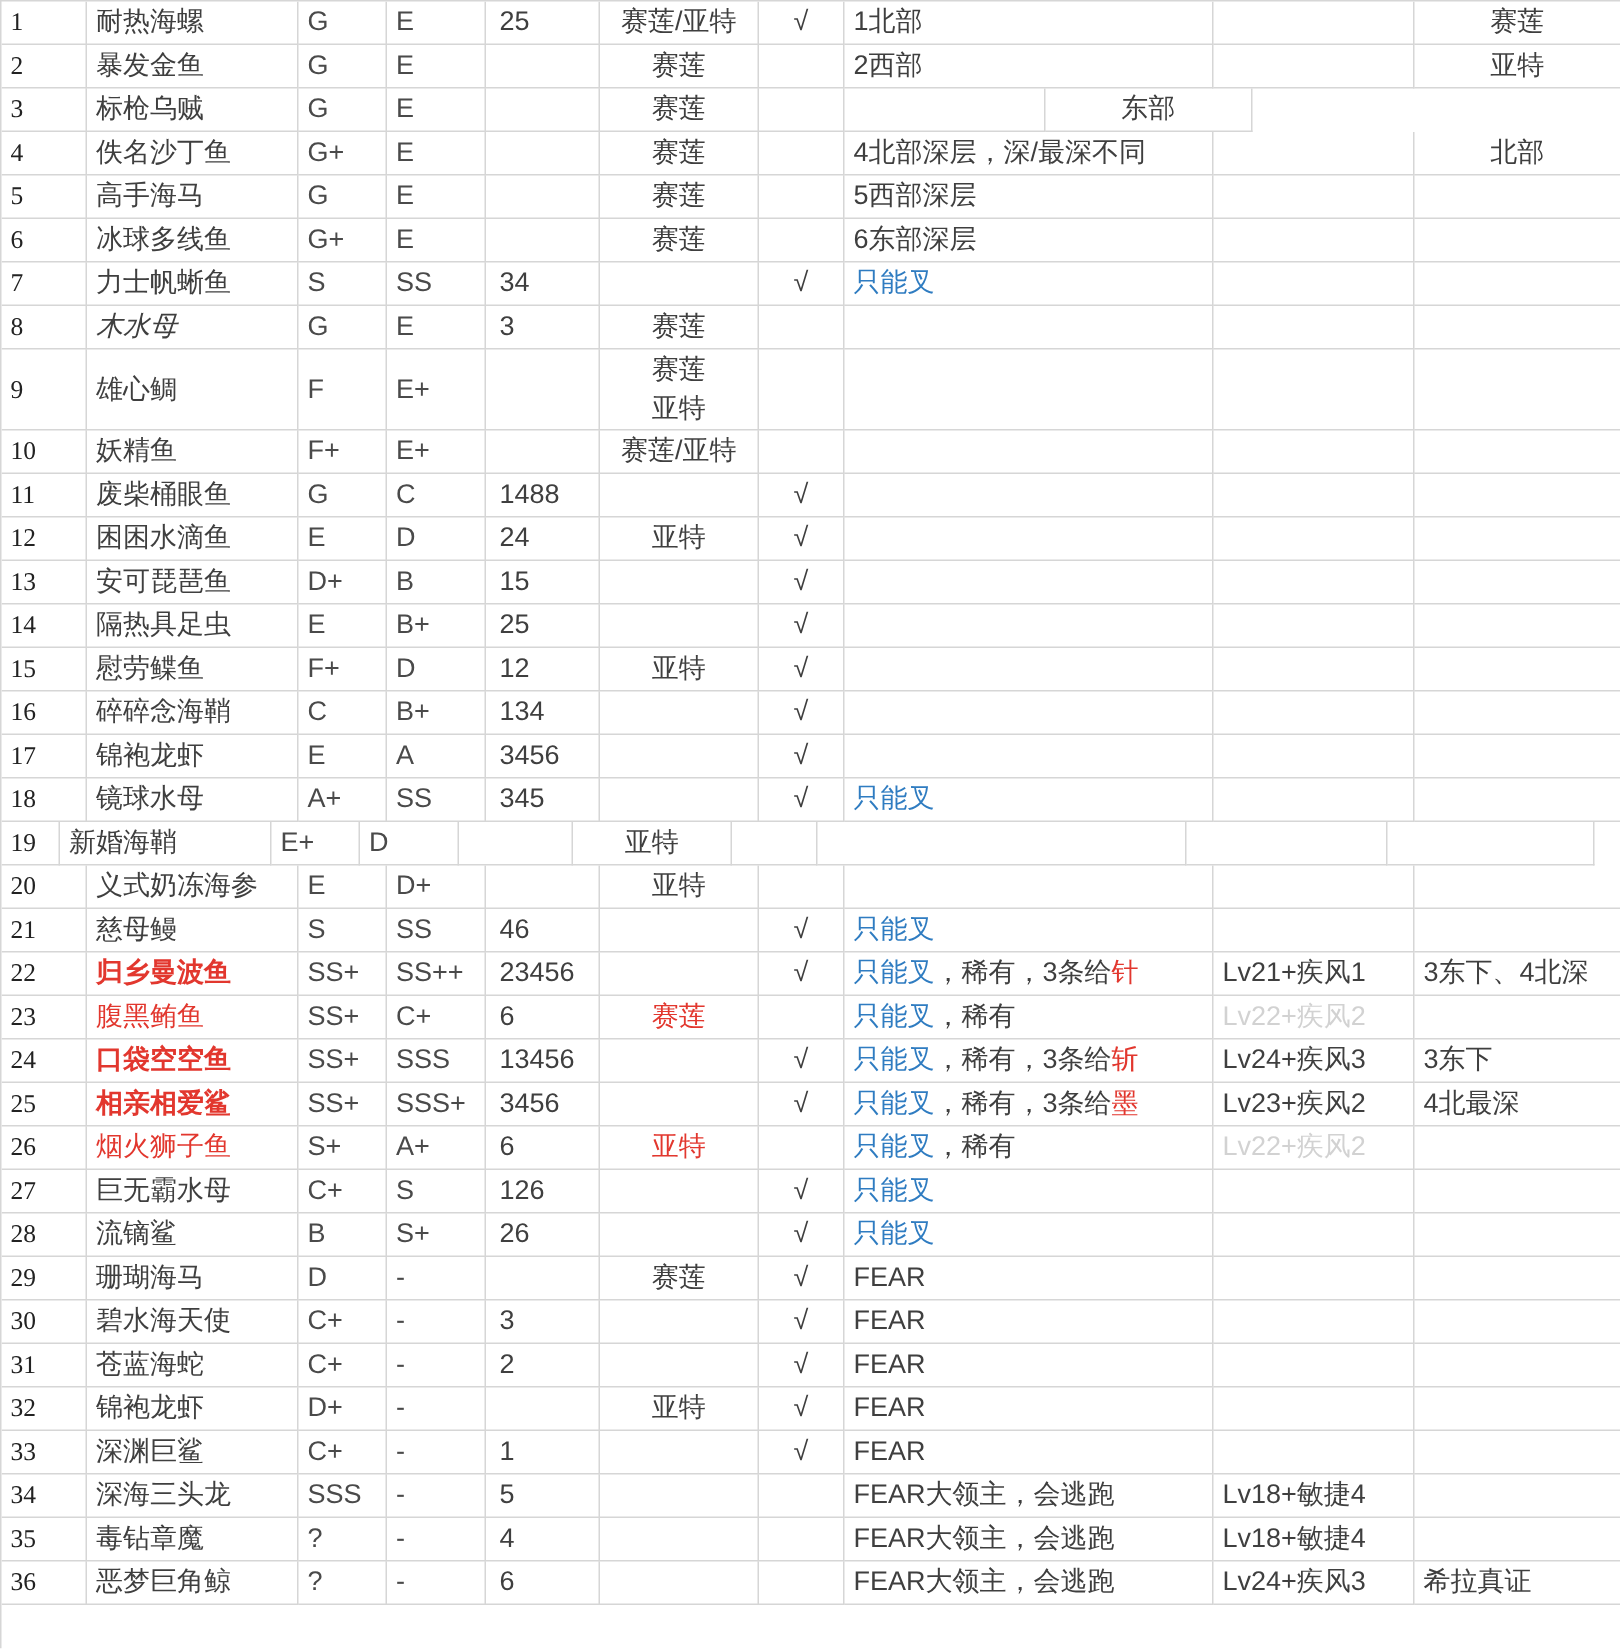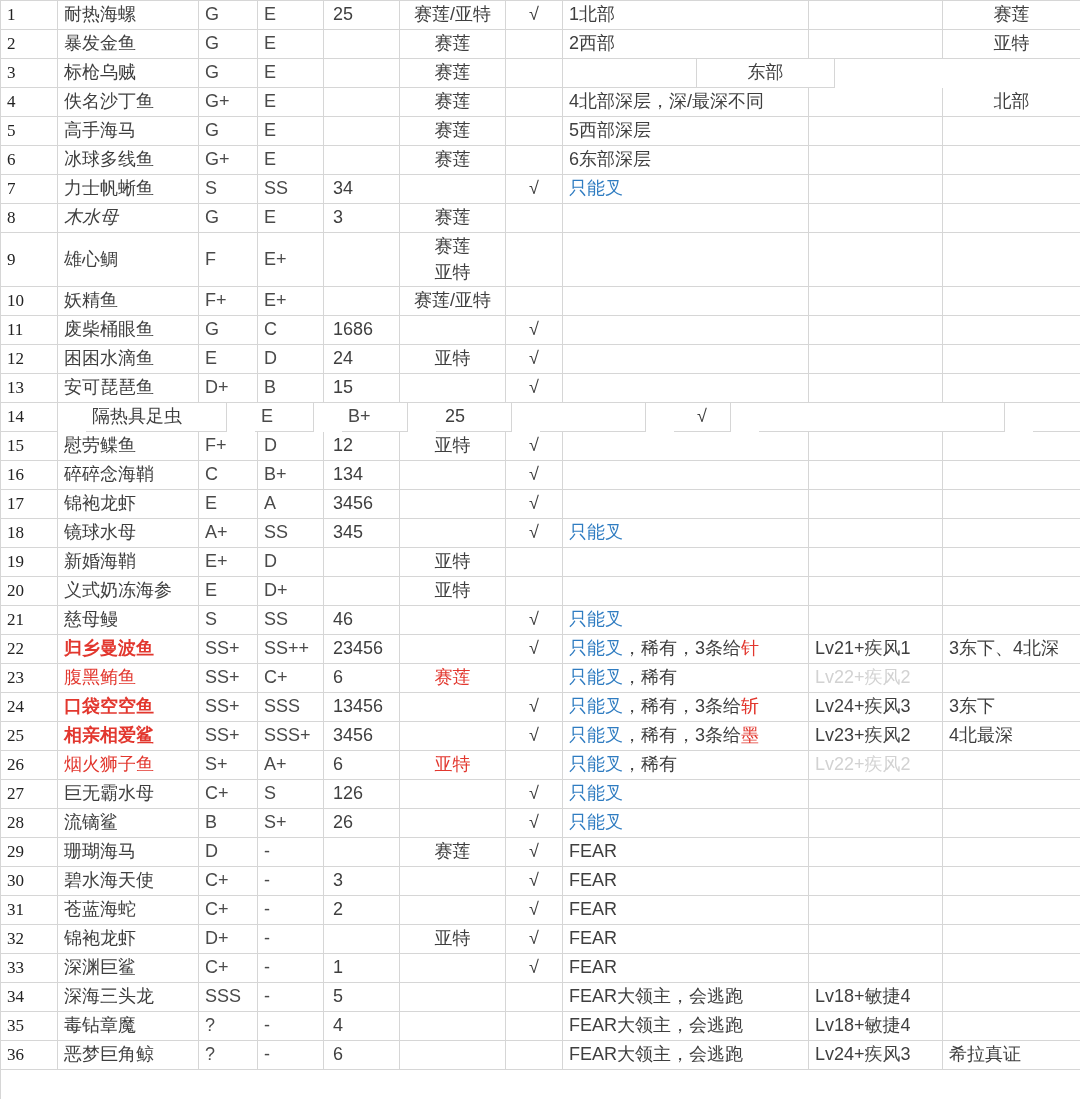--- a/index.html
+++ b/index.html
@@ -147,21 +147,21 @@
       <div class="cell col-dungeon ac" style="width: 57px;"></div>
       <div class="cell col-meaning al" style="width: 246px;"></div>
       <div class="cell col-gear al" style="width: 134px;"></div>
       <div class="cell col-conq ac" style="width: 138px;"></div>
     </div>
     <div class="row" style="height: 29px;">
       <div class="cell col-num al" style="width: 57px;">11</div>
       <div class="cell col-name al" style="width: 141px;">废柴桶眼鱼</div>
       <div class="cell col-diff al" style="width: 59px;">G</div>
       <div class="cell col-exp al" style="width: 66px;">C</div>
-      <div class="cell col-deep al" style="width: 76px;">1686</div>
+      <div class="cell col-deep al" style="width: 76px;">1488</div>
       <div class="cell col-near ac" style="width: 106px;"></div>
       <div class="cell col-dungeon ac" style="width: 57px;">√</div>
       <div class="cell col-meaning al" style="width: 246px;"></div>
       <div class="cell col-gear al" style="width: 134px;"></div>
       <div class="cell col-conq ac" style="width: 138px;"></div>
     </div>
     <div class="row" style="height: 29px;">
       <div class="cell col-num al" style="width: 57px;">12</div>
       <div class="cell col-name al" style="width: 141px;">困困水滴鱼</div>
       <div class="cell col-diff al" style="width: 59px;">E</div>
@@ -178,21 +178,21 @@
       <div class="cell col-name al" style="width: 141px;">安可琵琶鱼</div>
       <div class="cell col-diff al" style="width: 59px;">D+</div>
       <div class="cell col-exp al" style="width: 66px;">B</div>
       <div class="cell col-deep al" style="width: 76px;">15</div>
       <div class="cell col-near ac" style="width: 106px;"></div>
       <div class="cell col-dungeon ac" style="width: 57px;">√</div>
       <div class="cell col-meaning al" style="width: 246px;"></div>
       <div class="cell col-gear al" style="width: 134px;"></div>
       <div class="cell col-conq ac" style="width: 138px;"></div>
     </div>
-    <div class="row" style="height: 29px; gap: 28px;">
+    <div class="row" style="height: 29px;">
       <div class="cell col-num al" style="width: 57px;">14</div>
       <div class="cell col-name al" style="width: 141px;">隔热具足虫</div>
       <div class="cell col-diff al" style="width: 59px;">E</div>
       <div class="cell col-exp al" style="width: 66px;">B+</div>
       <div class="cell col-deep al" style="width: 76px;">25</div>
       <div class="cell col-near ac" style="width: 106px;"></div>
       <div class="cell col-dungeon ac" style="width: 57px;">√</div>
       <div class="cell col-meaning al" style="width: 246px;"></div>
       <div class="cell col-gear al" style="width: 134px;"></div>
       <div class="cell col-conq ac" style="width: 138px;"></div>
@@ -239,21 +239,21 @@
       <div class="cell col-diff al" style="width: 59px;">A+</div>
       <div class="cell col-exp al" style="width: 66px;">SS</div>
       <div class="cell col-deep al" style="width: 76px;">345</div>
       <div class="cell col-near ac" style="width: 106px;"></div>
       <div class="cell col-dungeon ac" style="width: 57px;">√</div>
       <div class="cell col-meaning al" style="width: 246px; color: rgb(47, 124, 193);">只能叉</div>
       <div class="cell col-gear al" style="width: 134px;"></div>
       <div class="cell col-conq ac" style="width: 138px;"></div>
     </div>
     <div class="row" style="height: 29px;">
-      <div class="cell col-num al" style="width: 57px;">19</div>
+      <div class="cell col-num al" style="width: 39px;">19</div>
       <div class="cell col-name al" style="width: 141px;">新婚海鞘</div>
       <div class="cell col-diff al" style="width: 59px;">E+</div>
       <div class="cell col-exp al" style="width: 66px;">D</div>
       <div class="cell col-deep al" style="width: 76px;"></div>
       <div class="cell col-near ac" style="width: 106px;">亚特</div>
       <div class="cell col-dungeon ac" style="width: 57px;"></div>
       <div class="cell col-meaning al" style="width: 246px;"></div>
       <div class="cell col-gear al" style="width: 134px;"></div>
       <div class="cell col-conq ac" style="width: 138px;"></div>
     </div>

